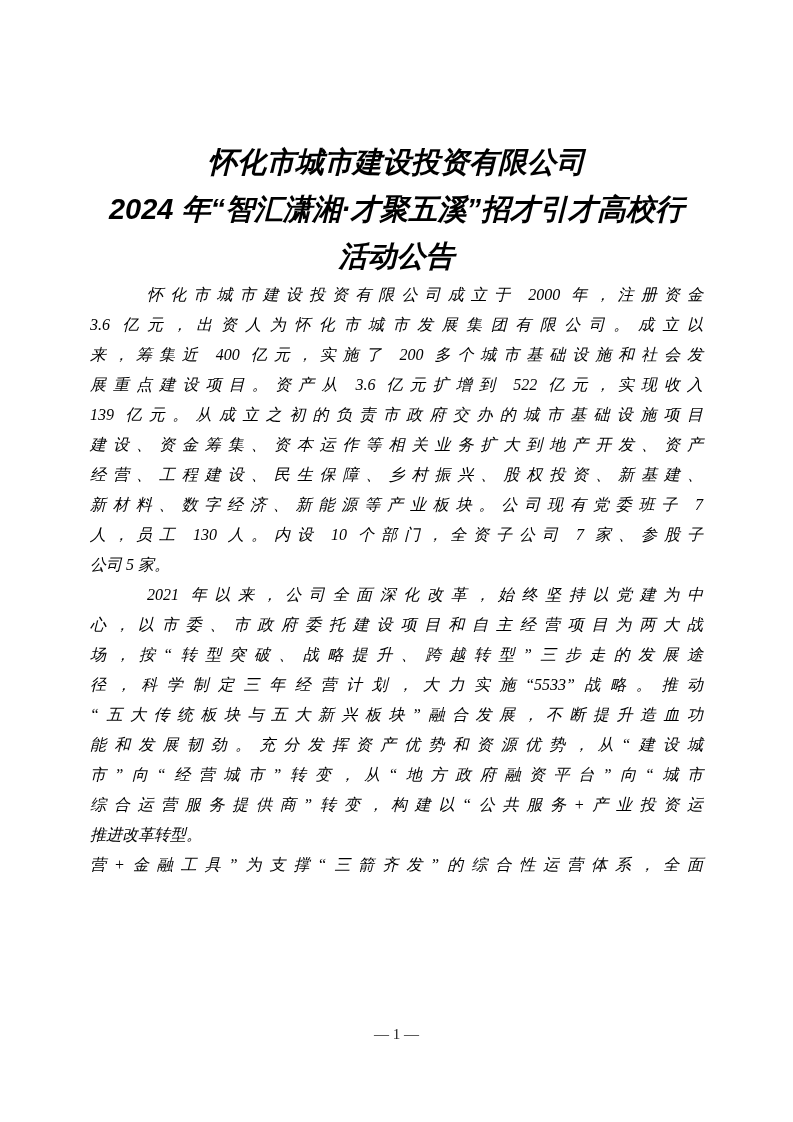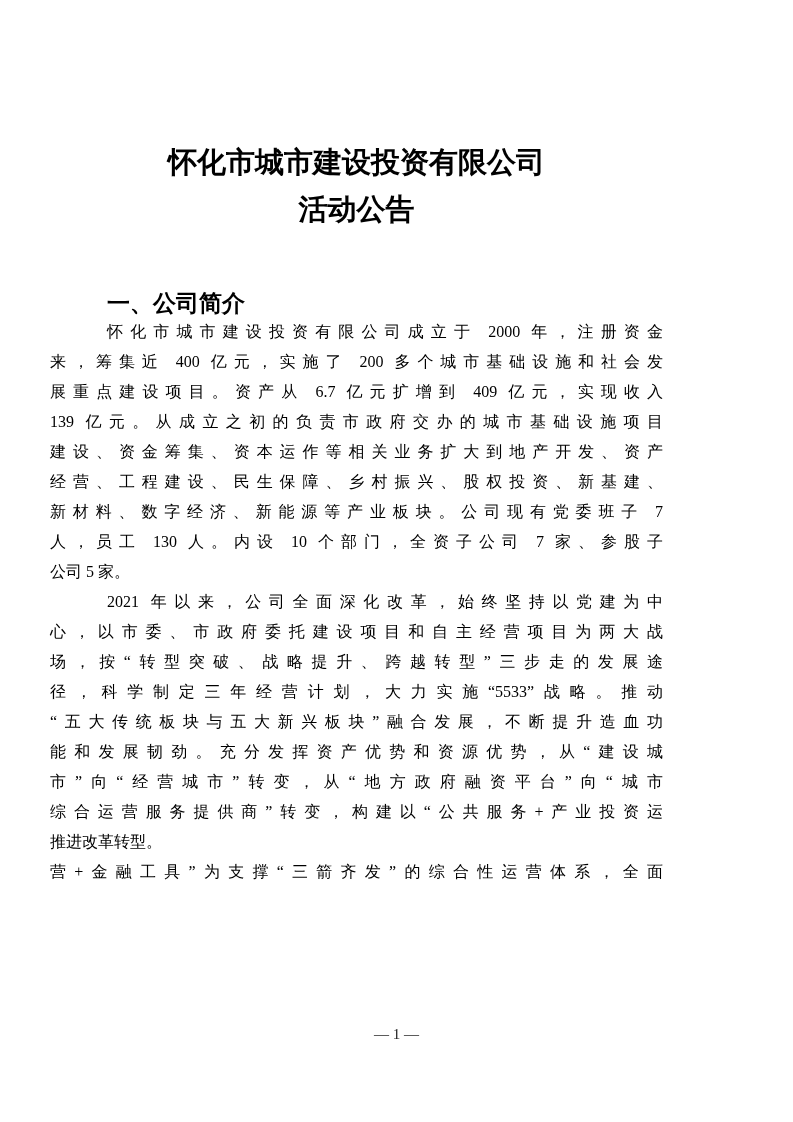--- a/index.html
+++ b/index.html
@@ -10,22 +10,23 @@
   .page {
     position: relative;
     width: 793px;
     height: 1122px;
     background: #ffffff;
     color: #000000;
     overflow: hidden;
     font-family: "Liberation Serif", serif;
   }
   .content {
-    margin: 0 50px;
+    margin: 0 90px;
     width: 613px;
+    font-style: italic;
   }
   .title-block {
     padding-top: 139px;
   }
   .title-line {
     font-family: "Liberation Sans", sans-serif;
     font-weight: 700;
     font-size: 29px;
     line-height: 47px;
     text-align: center;
@@ -68,29 +69,30 @@
   }
 </style>
 </head>
 <body>
 
 <div class="page">
   <div class="content">
 
     <div class="title-block">
       <div class="title-line">怀化市城市建设投资有限公司</div>
+      <div class="title-line">2024 年“智汇潇湘·才聚五溪”招才引才高校行</div>
       <div class="title-line">活动公告</div>
     </div>
 
-    <div class="section-heading">一、公司简介</div>
 
     <div class="para">
       <div class="line first">怀化市城市建设投资有限公司成立于 2000 年，注册资金</div>
+      <div class="line">3.6 亿元，出资人为怀化市城市发展集团有限公司。成立以</div>
       <div class="line">来，筹集近 400 亿元，实施了 200 多个城市基础设施和社会发</div>
-      <div class="line">展重点建设项目。资产从 6.7 亿元扩增到 409 亿元，实现收入</div>
+      <div class="line">展重点建设项目。资产从 3.6 亿元扩增到 522 亿元，实现收入</div>
       <div class="line">139 亿元。从成立之初的负责市政府交办的城市基础设施项目</div>
       <div class="line">建设、资金筹集、资本运作等相关业务扩大到地产开发、资产</div>
       <div class="line">经营、工程建设、民生保障、乡村振兴、股权投资、新基建、</div>
       <div class="line">新材料、数字经济、新能源等产业板块。公司现有党委班子 7</div>
       <div class="line">人，员工 130 人。内设 10 个部门，全资子公司 7 家、参股子</div>
       <div class="line last">公司 5 家。</div>
     </div>
 
     <div class="para">
       <div class="line first">2021 年以来，公司全面深化改革，始终坚持以党建为中</div>

